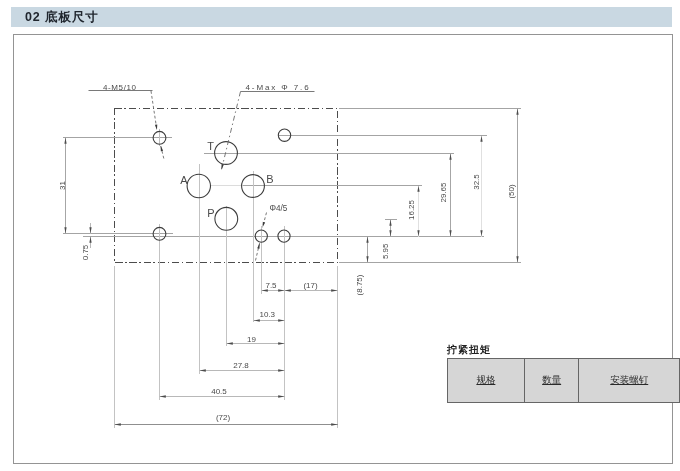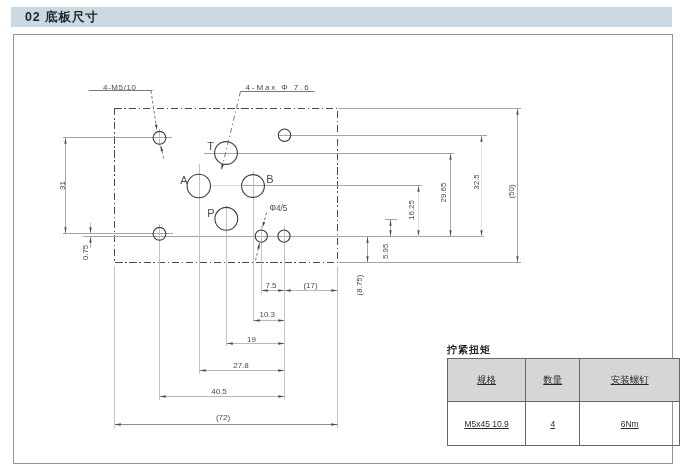--- a/index.html
+++ b/index.html
@@ -203,22 +203,14 @@
 <table class="mnt">
   <tbody>
       <tr class="hd">
 
     <td style="width:57px">规格</td>
 
     <td style="width:31px">数量</td>
 
     <td style="width:85px">安装螺钉</td>
   </tr>
-  <tr>
-
-    <td>M5x45 10.9</td>
-
-    <td>4</td>
-
-    <td>6Nm</td>
-  </tr>
 </tbody>
   </table>
 
 </body></html>

